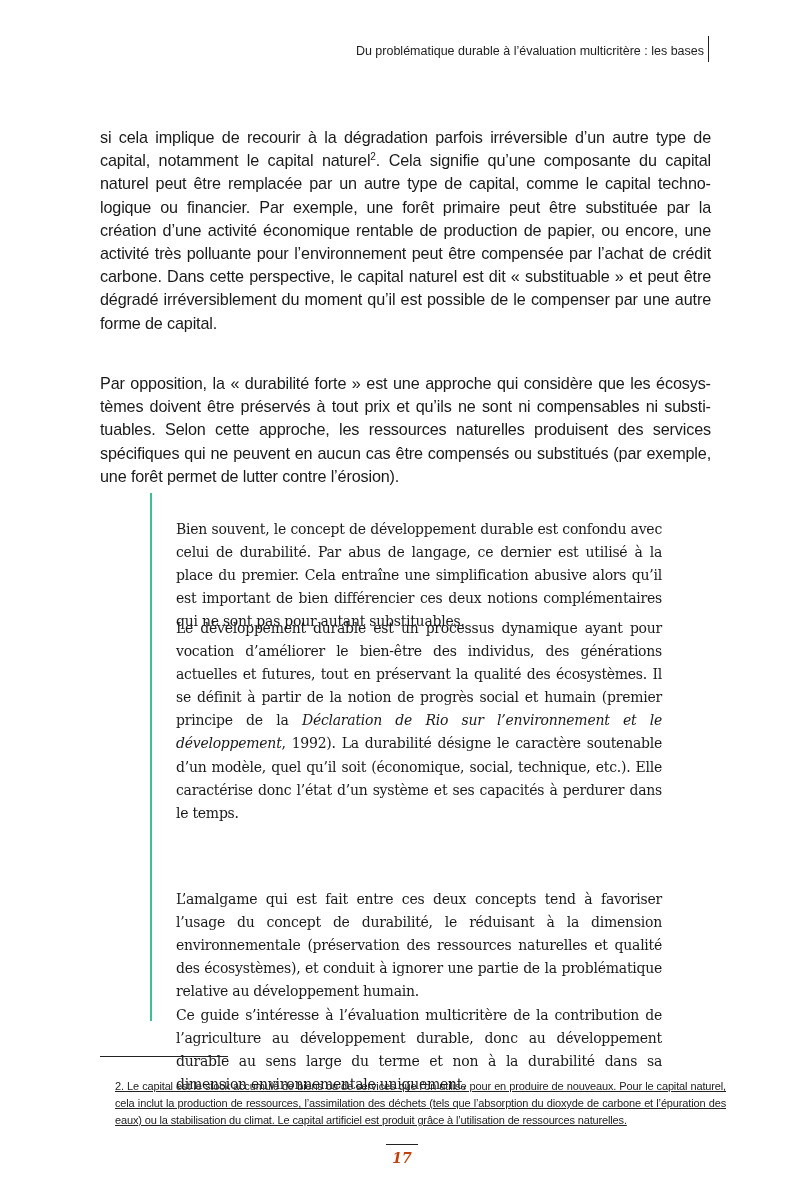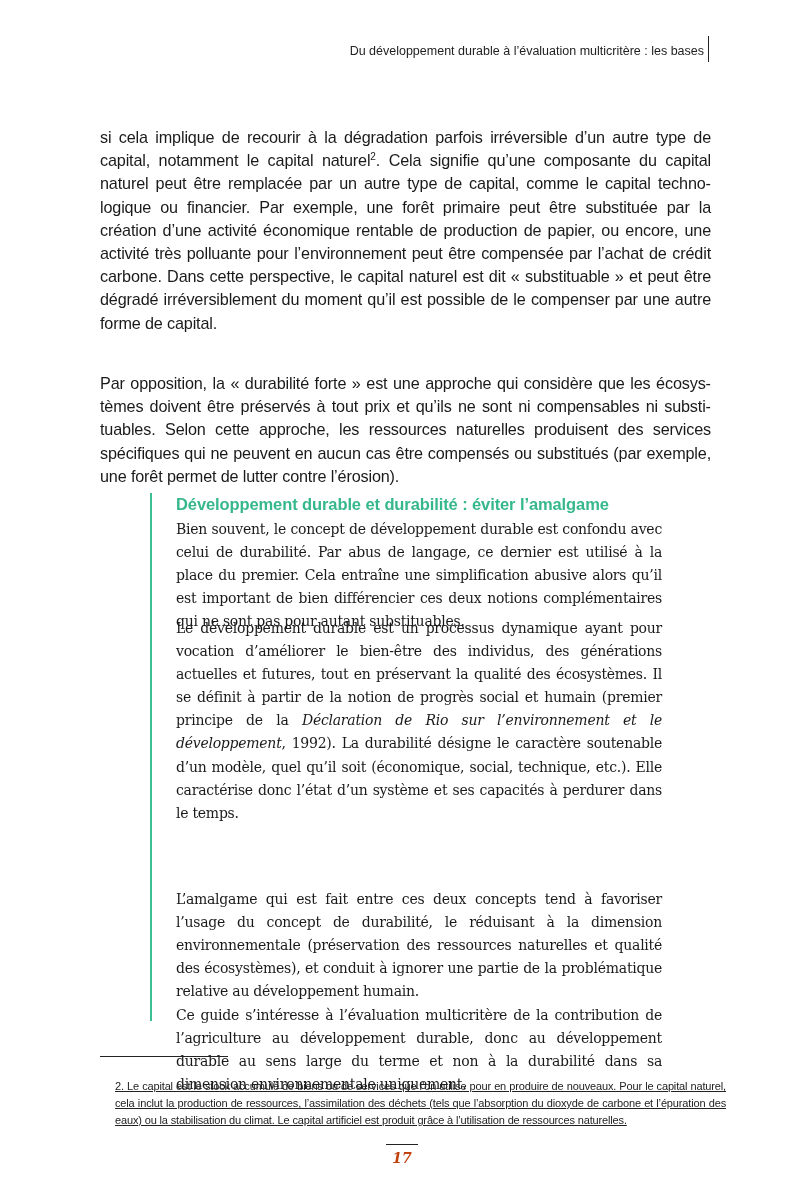--- a/index.html
+++ b/index.html
@@ -44,29 +44,28 @@
   }
   .page-rule { position:absolute; left:386px; top:1144px; width:32px; height:1px; background:#222; }
   .page-number {
     position:absolute; left:386px; top:1150px; width:32px; text-align:center;
     font-family:"DejaVu Serif", serif; font-size:14px; font-weight:bold; font-style:italic; color:#c2410c;
   }
 </style>
 </head>
 <body>
 
-<div class="running-head">Du développement durable à l’évaluation multicritère : les bases</div>
+<div class="running-head">Du problématique durable à l’évaluation multicritère : les bases</div>
 <div class="head-rule"></div>
 
 <p class="body-text" id="p1"><span>si cela implique de recourir à la dégradation parfois irréversible d’un autre type de capital, notamment le capital naturel</span><sup>2</sup><span>. Cela signifie qu’une composante du capital naturel peut être remplacée par un autre type de capital, comme le capital techno­logique ou financier. Par exemple, une forêt primaire peut être substituée par la création d’une activité économique rentable de production de papier, ou encore, une activité très polluante pour l’environnement peut être compensée par l’achat de crédit carbone. Dans cette perspective, le capital naturel est dit « substituable » et peut être dégradé irréversiblement du moment qu’il est possible de le compenser par une autre forme de capital.</span></p>
 
 <p class="body-text" id="p2">Par opposition, la « durabilité forte » est une approche qui considère que les écosys­tèmes doivent être préservés à tout prix et qu’ils ne sont ni compensables ni substi­tuables. Selon cette approche, les ressources naturelles produisent des services spéci­fiques qui ne peuvent en aucun cas être compensés ou substitués (par exemple, une forêt permet de lutter contre l’érosion).</p>
 
 <div class="box">
-  <h3 class="box-title">Développement durable et durabilité : éviter l’amalgame</h3>
   <p class="box-para" id="bp1">Bien souvent, le concept de développement durable est confondu avec celui de durabilité. Par abus de langage, ce dernier est utilisé à la place du premier. Cela entraîne une simplification abusive alors qu’il est impor­tant de bien différencier ces deux notions complémentaires qui ne sont pas pour autant substituables.</p>
   <p class="box-para" id="bp2"><span>Le développement durable est un processus dynamique ayant pour voca­tion d’améliorer le bien-être des individus, des générations actuelles et futures, tout en préservant la qualité des écosystèmes. Il se définit à partir de la notion de progrès social et humain (premier principe de la </span><i>Déclaration de Rio sur l’environnement et le développement</i><span>, 1992). La dura­bilité désigne le caractère soutenable d’un modèle, quel qu’il soit (écono­mique, social, technique, etc.). Elle caractérise donc l’état d’un système et ses capacités à perdurer dans le temps.</span></p>
   <p class="box-para" id="bp4">Ce guide s’intéresse à l’évaluation multicritère de la contribution de l’agriculture au développement durable, donc au développement durable au sens large du terme et non à la durabilité dans sa dimension environ­nementale uniquement.</p>
   <p class="box-para" id="bp3">L’amalgame qui est fait entre ces deux concepts tend à favoriser l’usage du concept de durabilité, le réduisant à la dimension environnementale (préservation des ressources naturelles et qualité des écosystèmes), et conduit à ignorer une partie de la problématique relative au développe­ment humain.</p>
 </div>
 
 <div class="fn-rule"></div>
 <p class="footnote">2. Le capital est le stock accumulé de biens ou de services que l’on utilise pour en produire de nouveaux. Pour le capital naturel, cela inclut la production de ressources, l’assimilation des déchets (tels que l’absorption du dioxyde de carbone et l’épuration des eaux) ou la stabilisation du climat. Le capital artificiel est produit grâce à l’utilisation de ressources naturelles.</p>
 
 <div class="page-rule"></div>

